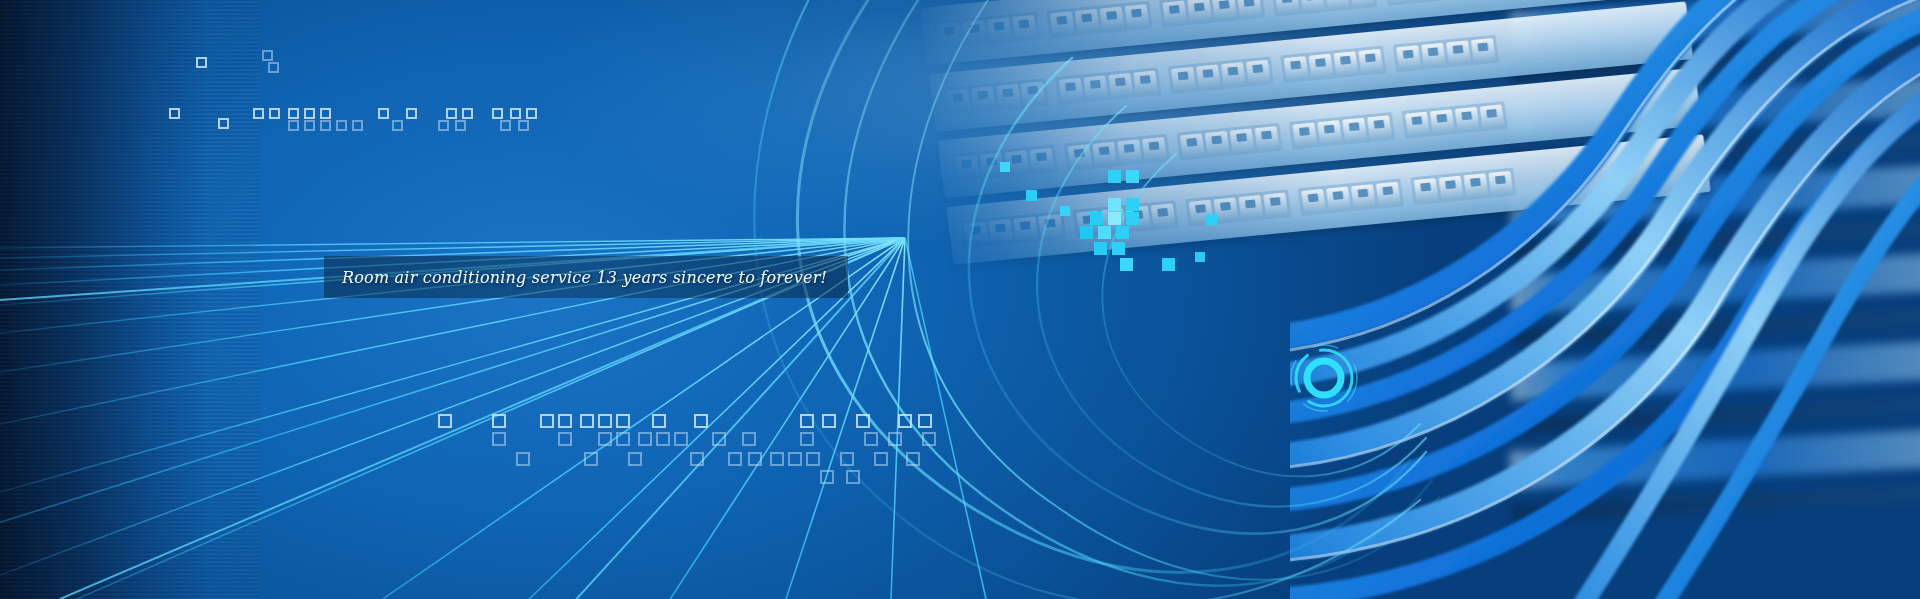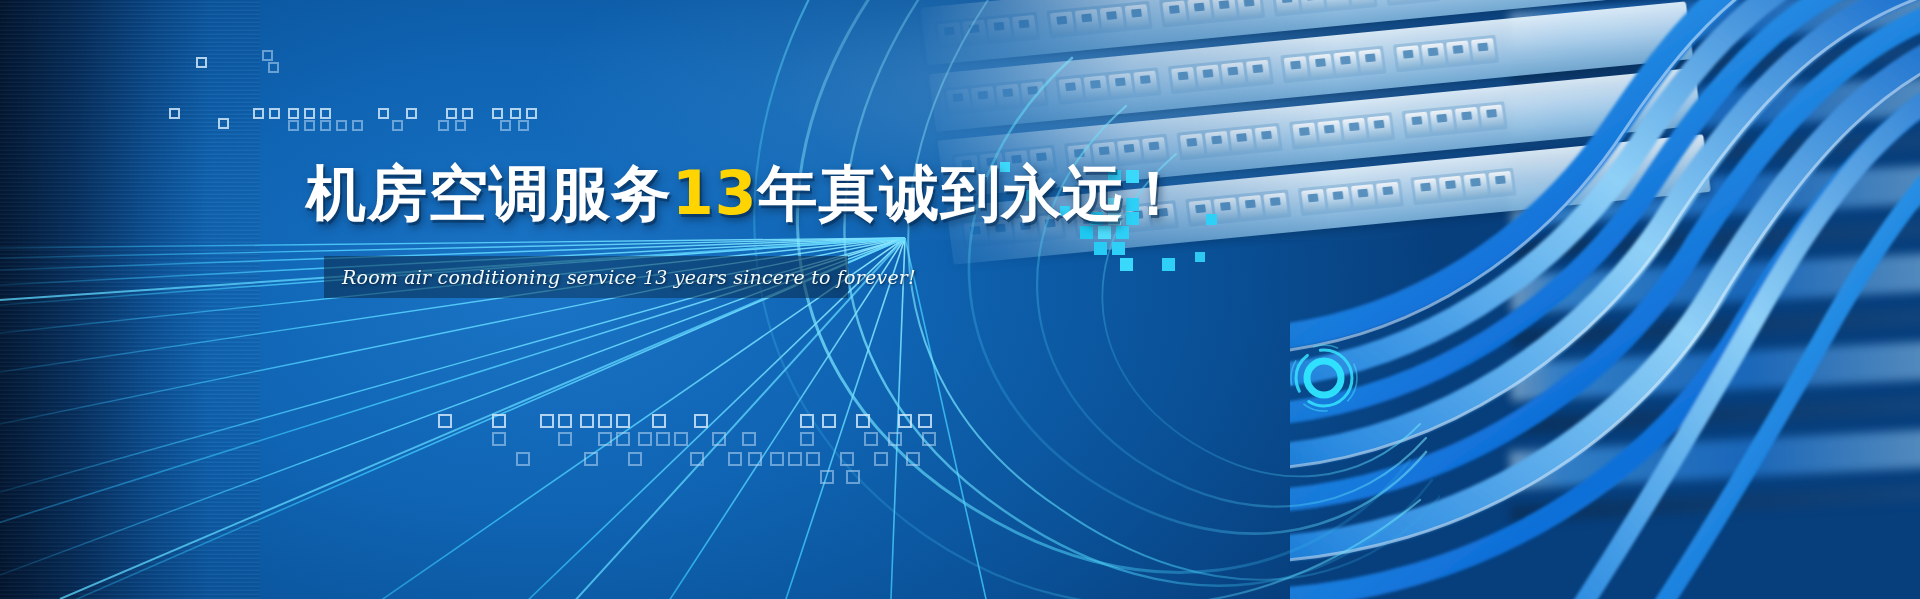--- a/index.html
+++ b/index.html
@@ -123,21 +123,21 @@
     position:absolute;left:324px;top:256px;
     width:524px;height:42px;
     background:linear-gradient(90deg,rgba(7,40,72,.56) 0%,rgba(9,48,84,.50) 50%,rgba(7,40,72,.56) 100%);
   }
   .subtitle{
     position:absolute;left:342px;top:262px;
     width:500px;height:30px;
     display:flex;align-items:center;
     font-family:"DejaVu Serif","Liberation Serif",serif;
     font-style:italic;
-    font-size:19px;
+    font-size:16px;
     letter-spacing:.2px;
     color:#f4fbff;
     white-space:nowrap;
     text-shadow:1px 1px 3px rgba(2,22,44,.8);
   }
 </style>
 </head>
 <body>
 
 <div class="banner">
@@ -502,20 +502,17 @@
     <div class="blk" style="left:1112px;top:242px;width:13px;height:13px;background:#2ed0f7;"></div>
     <div class="blk" style="left:1120px;top:258px;width:13px;height:13px;background:#3ad9fb;"></div>
     <div class="blk" style="left:1162px;top:258px;width:13px;height:13px;background:#2ed0f7;"></div>
     <div class="blk" style="left:1026px;top:190px;width:11px;height:11px;background:#29cdf6;"></div>
     <div class="blk" style="left:1000px;top:162px;width:10px;height:10px;background:#3dd8fa;"></div>
     <div class="blk" style="left:1060px;top:206px;width:10px;height:10px;background:#34d3f8;"></div>
     <div class="blk" style="left:1206px;top:214px;width:11px;height:11px;background:#2ed0f7;"></div>
     <div class="blk" style="left:1195px;top:252px;width:10px;height:10px;background:#2ec9f2;"></div>
   </div>
 
-  <div class="headline">
-    <span>机房空调服务</span><span class="num">13</span><span>年真诚到永远！</span>
-  </div>
 
   <div class="sub-band"></div>
   <div class="subtitle">Room air conditioning service 13 years sincere to forever!</div>
 
 </div>
 
 </body></html>

